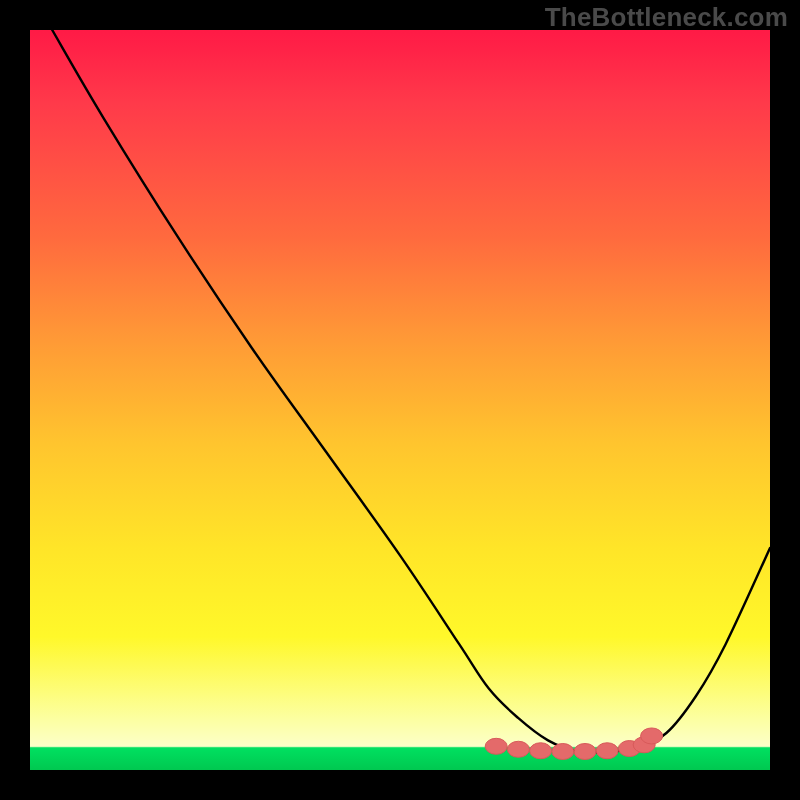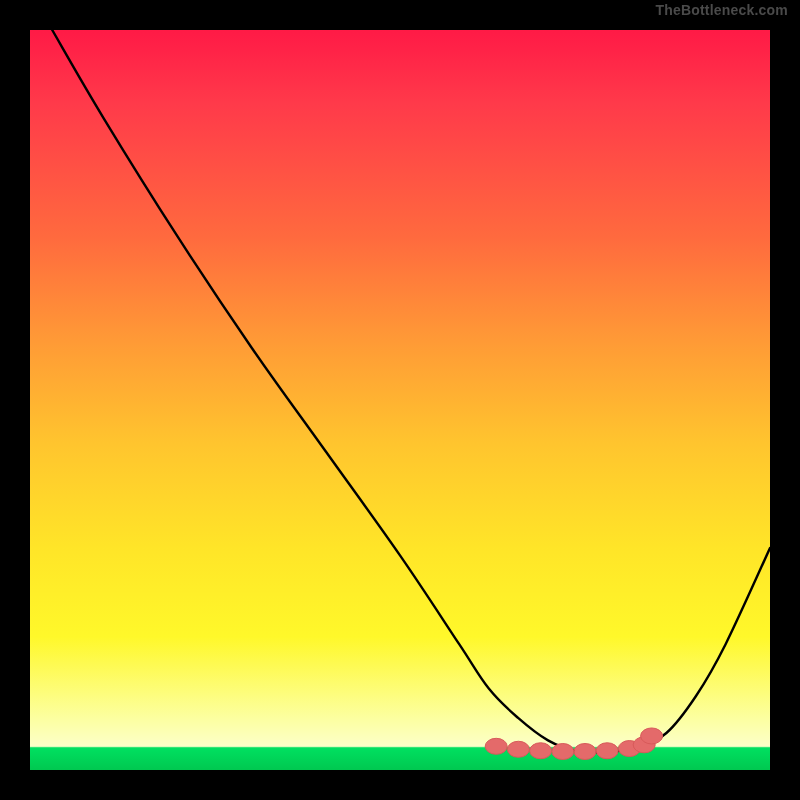--- a/index.html
+++ b/index.html
@@ -15,21 +15,21 @@
     position: relative;
     width: 800px;
     height: 800px;
     background: #000;
   }
   .watermark {
     position: absolute;
     top: 2px;
     right: 12px;
     color: #4a4a4a;
-    font-size: 14px;
+    font-size: 26px;
     font-weight: 600;
     letter-spacing: 0.2px;
     z-index: 10;
   }
   .plot-area {
     position: absolute;
     left: 30px;
     top: 30px;
     width: 740px;
     height: 740px;

